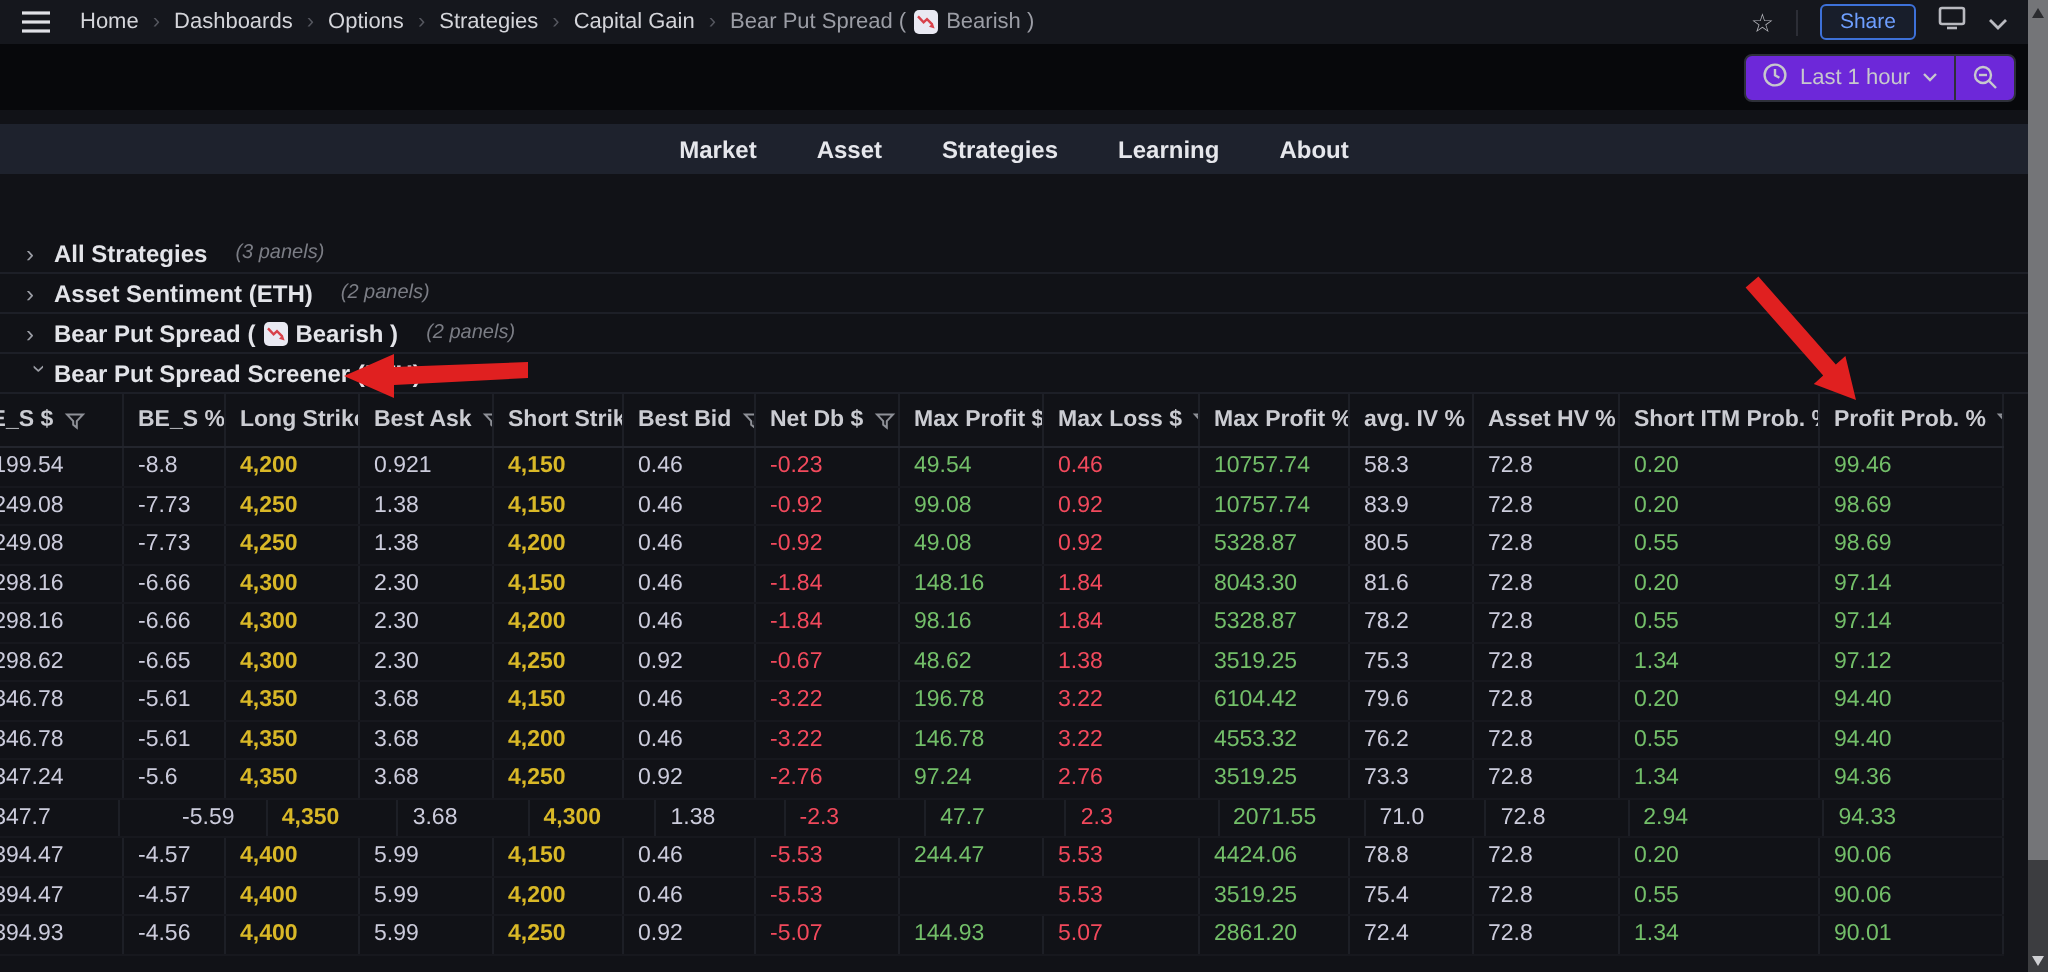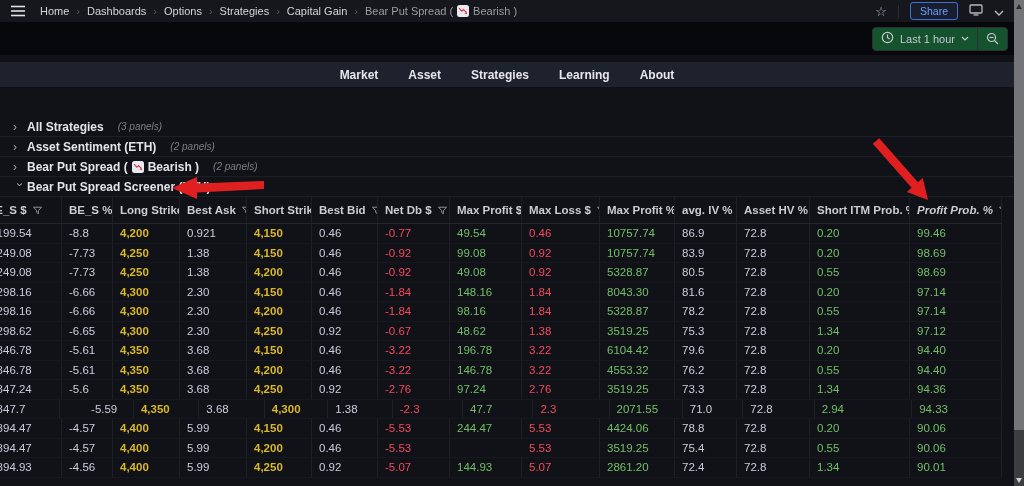--- a/index.html
+++ b/index.html
@@ -17,21 +17,21 @@
   .crumb.current { color:#9b9da5; display:inline-flex; align-items:center; gap:4px; cursor:default; }
   .topbar-right { margin-left:auto; display:flex; align-items:center; gap:11px; }
   .star { color:#b4b5bb; font-size:13px; line-height:1; cursor:pointer; }
   .tb-divider { width:1px; height:13px; background:#2c2e36; }
   .share-btn { border:1px solid #3d71d9; color:#6e9fff; font-size:10.5px; padding:2px 9px;
                border-radius:3px; background:rgba(61,113,217,.08); cursor:pointer; }
 
   
   .toolbar { position:absolute; top:22px; left:0; width:1014px; height:33px; background:#07080b;
              display:flex; justify-content:flex-end; align-items:center; gap:8px; padding:0 6px 0 0; }
-  .btn-group { display:flex; align-items:center; height:24px; background:#14532d;
+  .btn-group { display:flex; align-items:center; height:24px; background:#6d28d9;
                border:1px solid #2e3039; border-radius:4px; color:#c7c8cd; font-size:11px; }
   .bg-item { display:flex; align-items:center; gap:6px; padding:0 8px; height:100%; cursor:pointer; }
   .bg-sep { width:1px; height:100%; background:#2e3039; }
 
   
   .navband { position:absolute; top:62px; left:0; width:1014px; height:25px; background:#1e222d;
              display:flex; justify-content:center; align-items:center; gap:30px; }
   .nav-link { color:#e6e7ec; font-size:12px; font-weight:700; cursor:pointer; }
 
   
@@ -228,40 +228,40 @@
         </div>
         <div class="th" style="width: 62px;">
           <span>avg. IV %</span>
         </div>
         <div class="th" style="width: 73px;">
           <span>Asset HV %</span>
         </div>
         <div class="th" style="width: 100px;">
           <span>Short ITM Prob. %</span>
         </div>
-        <div class="th" style="width: 92px; font-style: italic;">
+        <div class="th" style="width: 92px;">
           <span>Profit Prob. %</span>
           <svg width="11" height="11" viewBox="0 0 11 11" style="flex:none">
             <path d="M1.5 2.2h8L6.4 5.6v3.2L4.6 7.4V5.6z" fill="none" stroke="#8e9097" stroke-width="1"></path>
           </svg>
         </div>
       </div>
     <div id="tbody">
         <div class="tr">
           <div class="td c-white" style="width: 82px;">4,199.54</div>
           <div class="td c-white" style="width: 51px;">-8.8</div>
           <div class="td c-yellow" style="width: 67px;">4,200</div>
           <div class="td c-white" style="width: 67px;">0.921</div>
           <div class="td c-yellow" style="width: 65px;">4,150</div>
           <div class="td c-white" style="width: 66px;">0.46</div>
-          <div class="td c-red" style="width: 72px;">-0.77</div>
+          <div class="td c-red" style="width: 72px;">-0.23</div>
           <div class="td c-green" style="width: 72px;">49.54</div>
           <div class="td c-red" style="width: 78px;">0.46</div>
           <div class="td c-green" style="width: 75px;">10757.74</div>
-          <div class="td c-white" style="width: 62px;">86.9</div>
+          <div class="td c-white" style="width: 62px;">58.3</div>
           <div class="td c-white" style="width: 73px;">72.8</div>
           <div class="td c-green" style="width: 100px;">0.20</div>
           <div class="td c-green" style="width: 92px;">99.46</div>
         </div>
         <div class="tr">
           <div class="td c-white" style="width: 82px;">4,249.08</div>
           <div class="td c-white" style="width: 51px;">-7.73</div>
           <div class="td c-yellow" style="width: 67px;">4,250</div>
           <div class="td c-white" style="width: 67px;">1.38</div>
           <div class="td c-yellow" style="width: 65px;">4,150</div>

